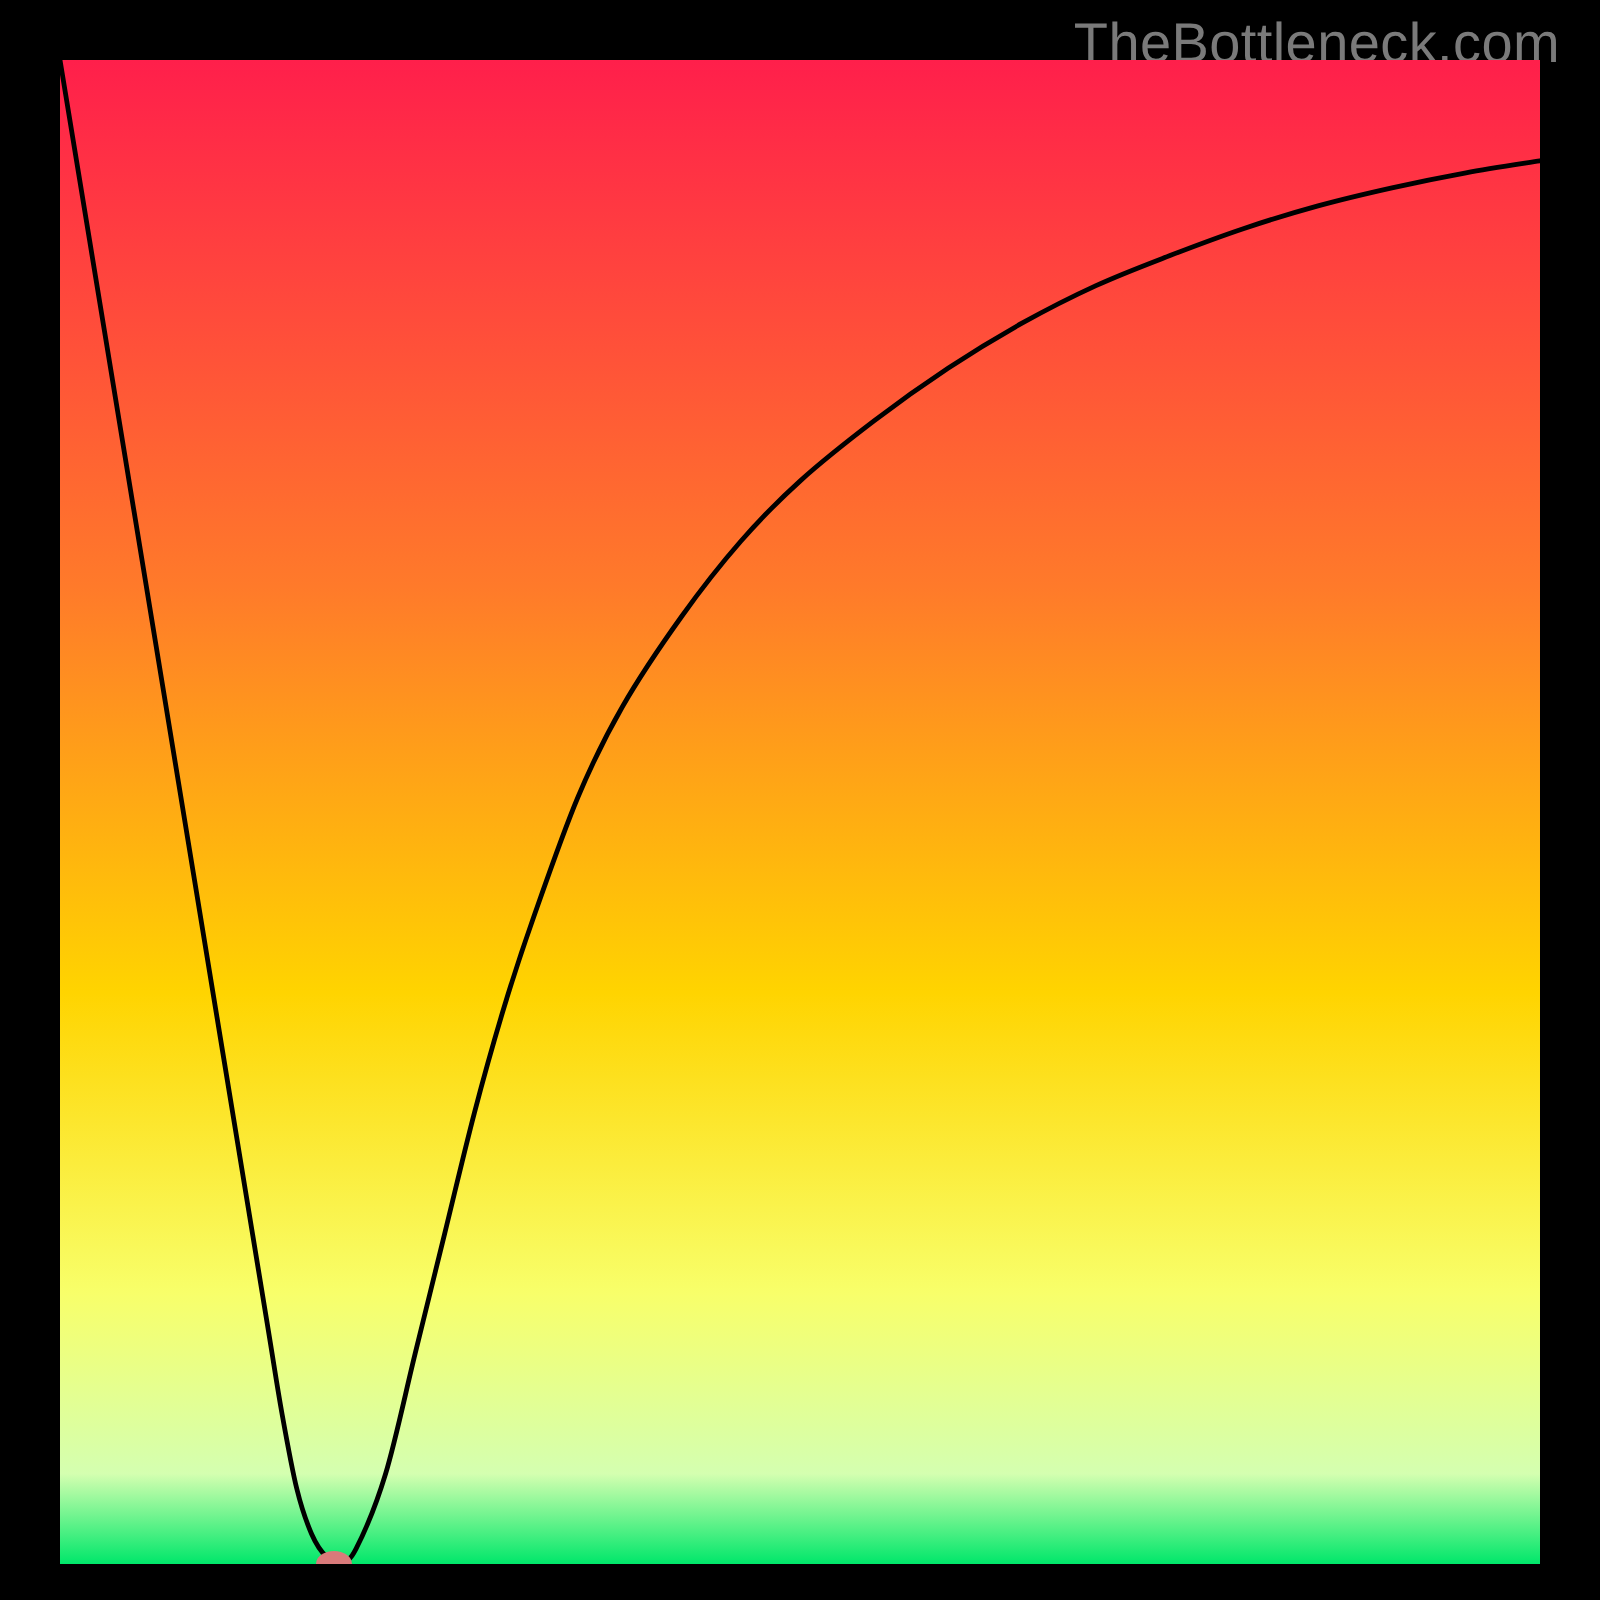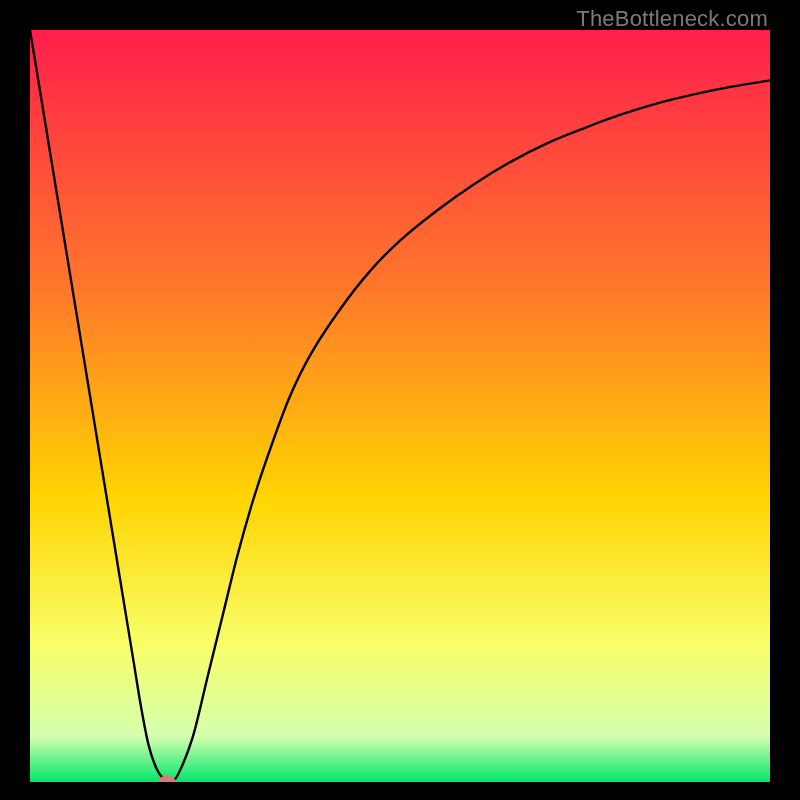--- a/index.html
+++ b/index.html
@@ -35,23 +35,23 @@
     position: absolute;
     inset: 0;
     width: 100%;
     height: 100%;
     display: block;
     pointer-events: none;
   }
   .watermark {
     position: absolute;
     top: 6px;
-    right: 32px;
+    right: 20px;
     color: #7a7a7a;
-    font-size: 22px;
+    font-size: 28px;
     font-weight: 500;
     letter-spacing: 0.2px;
     user-select: none;
   }
   .marker {
     position: absolute;
     width: 18px;
     height: 13px;
     border-radius: 50%;
     transform: translate(-50%, -50%);

